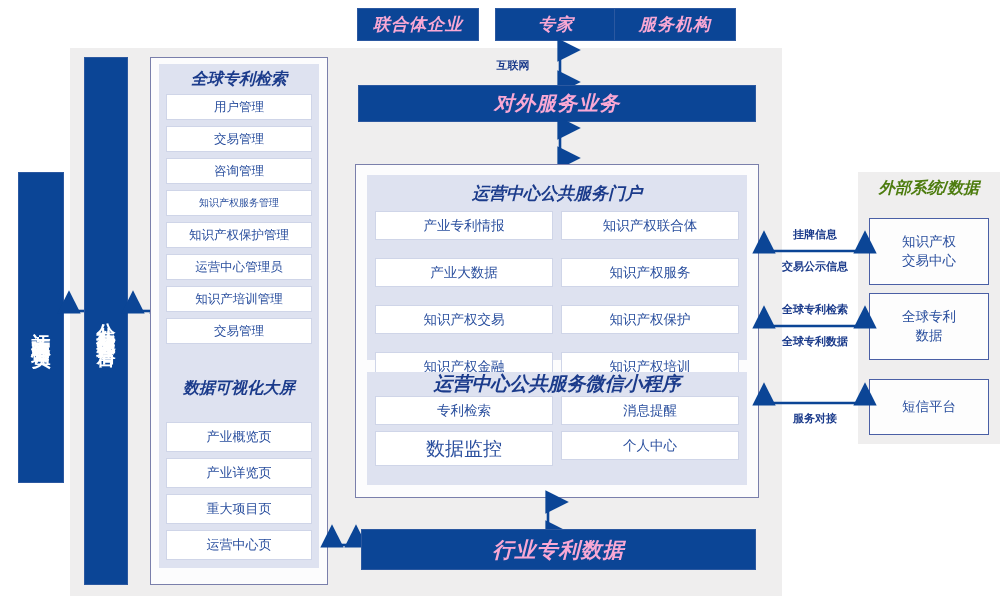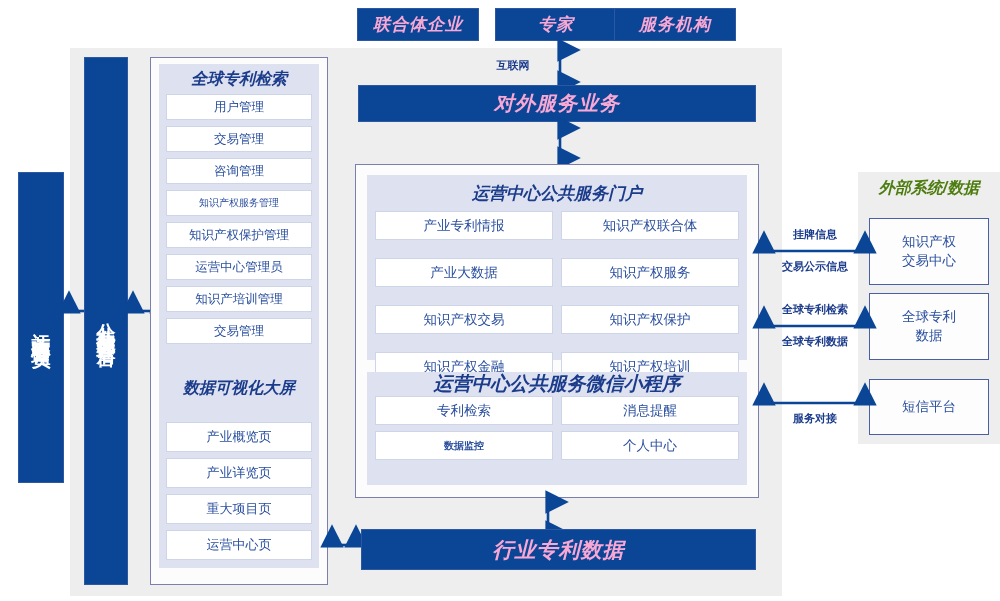--- a/index.html
+++ b/index.html
@@ -246,21 +246,21 @@
     <div class="grp-title" style="height:24px;font-size:19px;">
       <span>运营中心公共服务微信小程序</span>
     </div>
     <div style="display:grid;grid-template-columns:1fr 1fr;gap:6px 8px;padding:0 8px;">
       <div class="cellbox" style="height:29px;font-size:13.5px;">
         <span>专利检索</span>
         </div>
       <div class="cellbox" style="height:29px;font-size:13.5px;">
         <span>消息提醒</span>
         </div>
-      <div class="cellbox" style="height:29px;font-size:10px;font-weight:bold;">
+      <div class="cellbox" style="height:35px;font-size:19px;">
         <span>数据监控</span>
         </div>
       <div class="cellbox" style="height:29px;font-size:13.5px;">
         <span>个人中心</span>
         </div>
     </div>
   </div>
 
   <svg class="ar" style="left:537px;top:498px;width:22px;height:40px;">
     <line x1="11" y1="4" x2="11" y2="34" stroke="#0b4596" stroke-width="2.6" marker-start="url(#mUp)" marker-end="url(#mDn)"></line>

